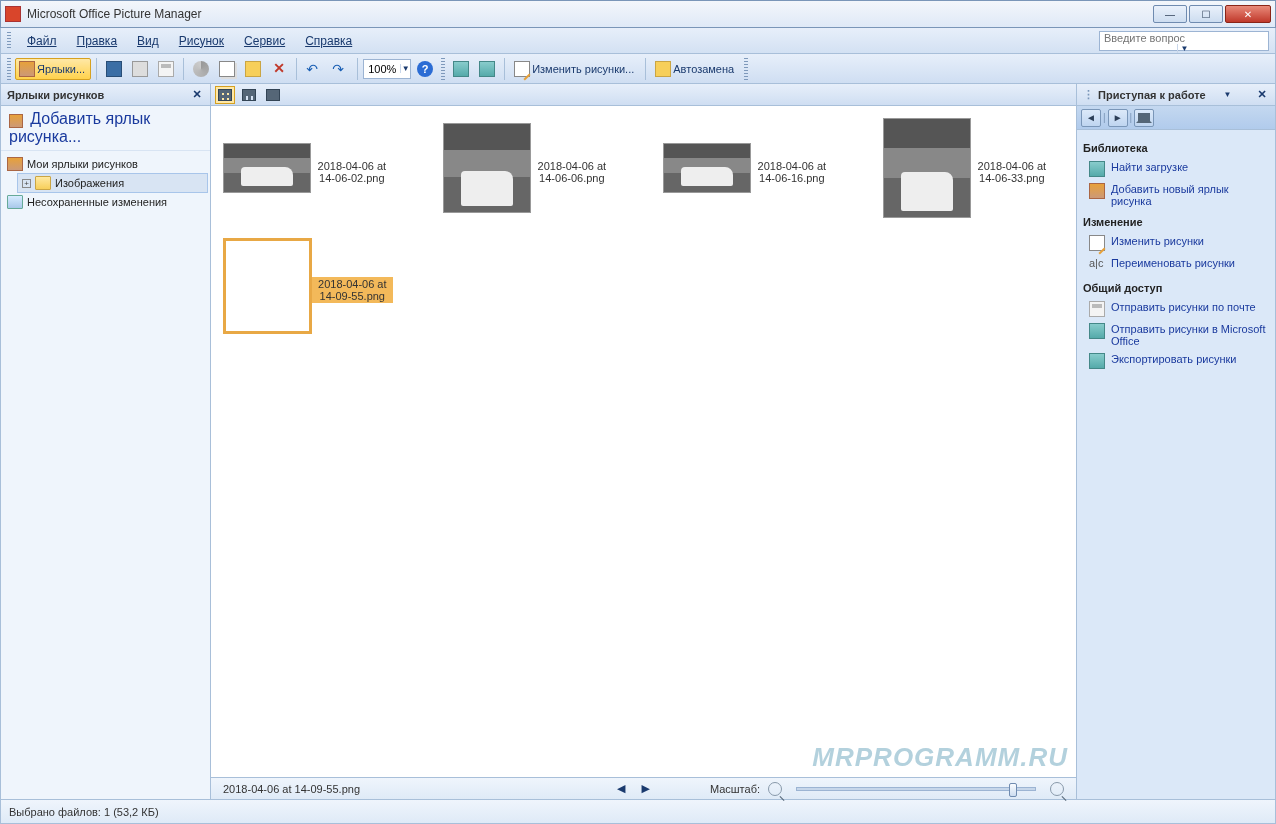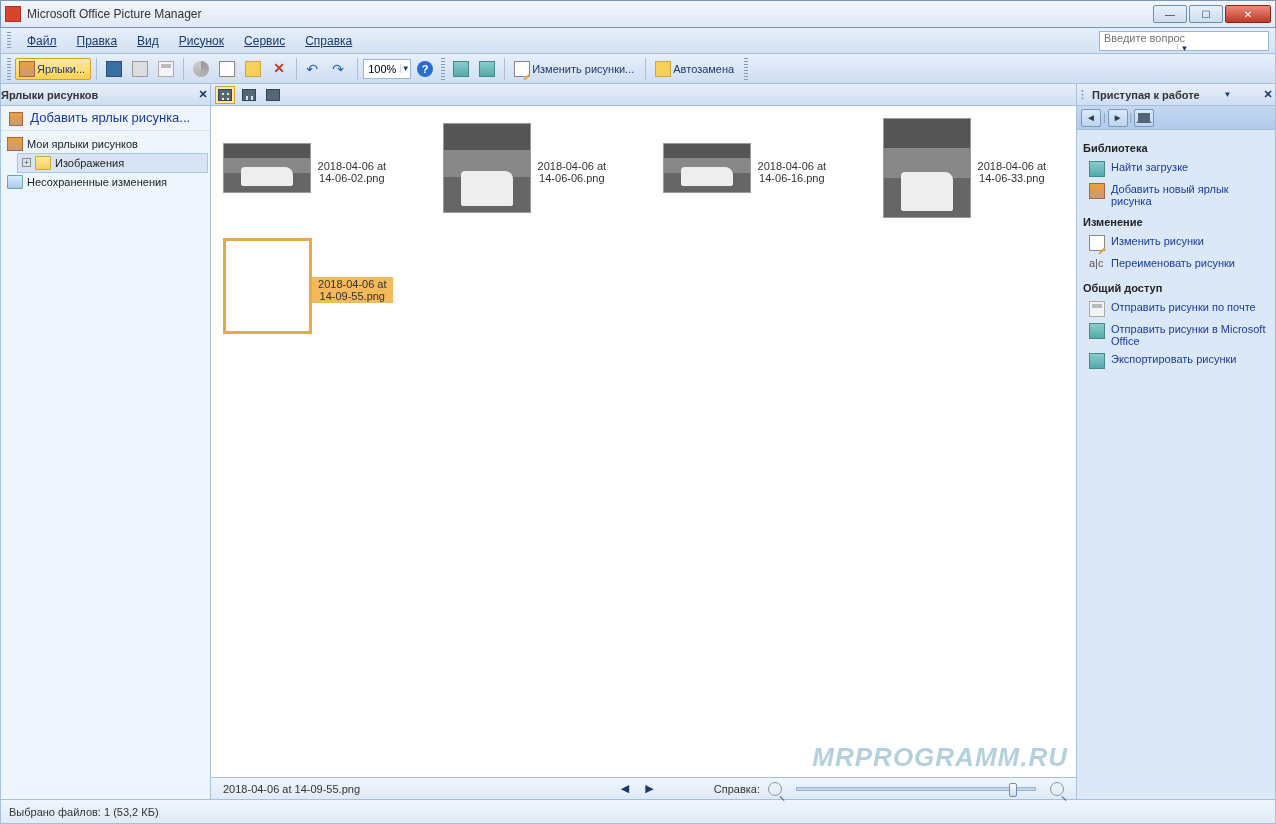--- a/index.html
+++ b/index.html
@@ -32,24 +32,24 @@
 .zoomfield { width:48px; height:20px; border:1px solid #9cb4d3; background:#fff; display:flex; align-items:center; }
 .zoomfield span { flex:1; padding:0 4px; font-size:11px; }
 .zoomfield .dd { width:12px; border-left:1px solid #c8d6ea; font-size:8px; text-align:center; color:#1a3a6e; }
 .toolbar .lbl { font-size:11px; color:#1a3a6e; padding:0 2px; }
 
 
 .main { display:flex; height: calc(824px - 28px - 26px - 30px - 24px); border:1px solid #a8bfd9; border-top:none; background:#d6e5f5; }
 
 
 .leftpanel { width:210px; background:#eff5fc; border-right:1px solid #a8bfd9; display:flex; flex-direction:column; }
-.panel-hdr { height:22px; background: linear-gradient(#e7effa,#cfdef2); border-bottom:1px solid #a8bfd9; display:flex; align-items:center; padding:0 0; font-size:11px; color:#333; font-weight:bold; }
+.panel-hdr { height:22px; background: linear-gradient(#e7effa,#cfdef2); border-bottom:1px solid #a8bfd9; display:flex; align-items:center; padding:0 6px; font-size:11px; color:#333; font-weight:bold; }
 .panel-hdr .x { margin-left:auto; width:14px; height:14px; display:flex; align-items:center; justify-content:center; color:#1a3a6e; font-size:11px; }
 .addlink { padding:4px 8px; border-bottom:1px solid #d8e4f3; }
-.addlink a { color:#1a3a9e; font-size:13px; text-decoration:none; }
+.addlink a { color:#1a3a9e; font-size:16px; text-decoration:none; }
 .tree { padding:4px 2px; font-size:11px; color:#222; }
 .tree-item { display:flex; align-items:center; padding:2px 4px 2px 4px; gap:4px; }
 .tree-item.sel { background:#d8e4f3; border:1px solid #a8c5ea; }
 .tree-item .ticon { width:16px; height:14px; }
 .tree-item .exp { width:9px; height:9px; border:1px solid #888; font-size:8px; line-height:7px; text-align:center; color:#444; }
 
 
 .center { flex:1; display:flex; flex-direction:column; background:#fff; border-right:1px solid #a8bfd9; }
 .center-toolbar { height:22px; background: linear-gradient(#e7effa,#cfdef2); border-bottom:1px solid #a8bfd9; display:flex; align-items:center; padding:0 4px; gap:4px; }
 .viewbtn { width:20px; height:18px; border:1px solid transparent; display:flex;align-items:center;justify-content:center; }
@@ -272,21 +272,21 @@
         <div class="cap">2018-04-06 at 14-09-55.png</div>
       </div>
       <div class="watermark">MRPROGRAMM.RU</div>
     </div>
     <div class="center-status">
       <span>2018-04-06 at 14-09-55.png</span>
       <div class="nav">
         <span class="navarrow">◀</span>
         <span class="navarrow">▶</span>
         <span style="width:40px"></span>
-        <span class="zlabel">Справка:</span>
+        <span class="zlabel">Масштаб:</span>
         <span class="zicon"></span>
         <div class="slider">
             <div class="knob"></div>
           </div>
         <span class="zicon"></span>
       </div>
     </div>
   </div>
 
   <div class="rightpanel">

